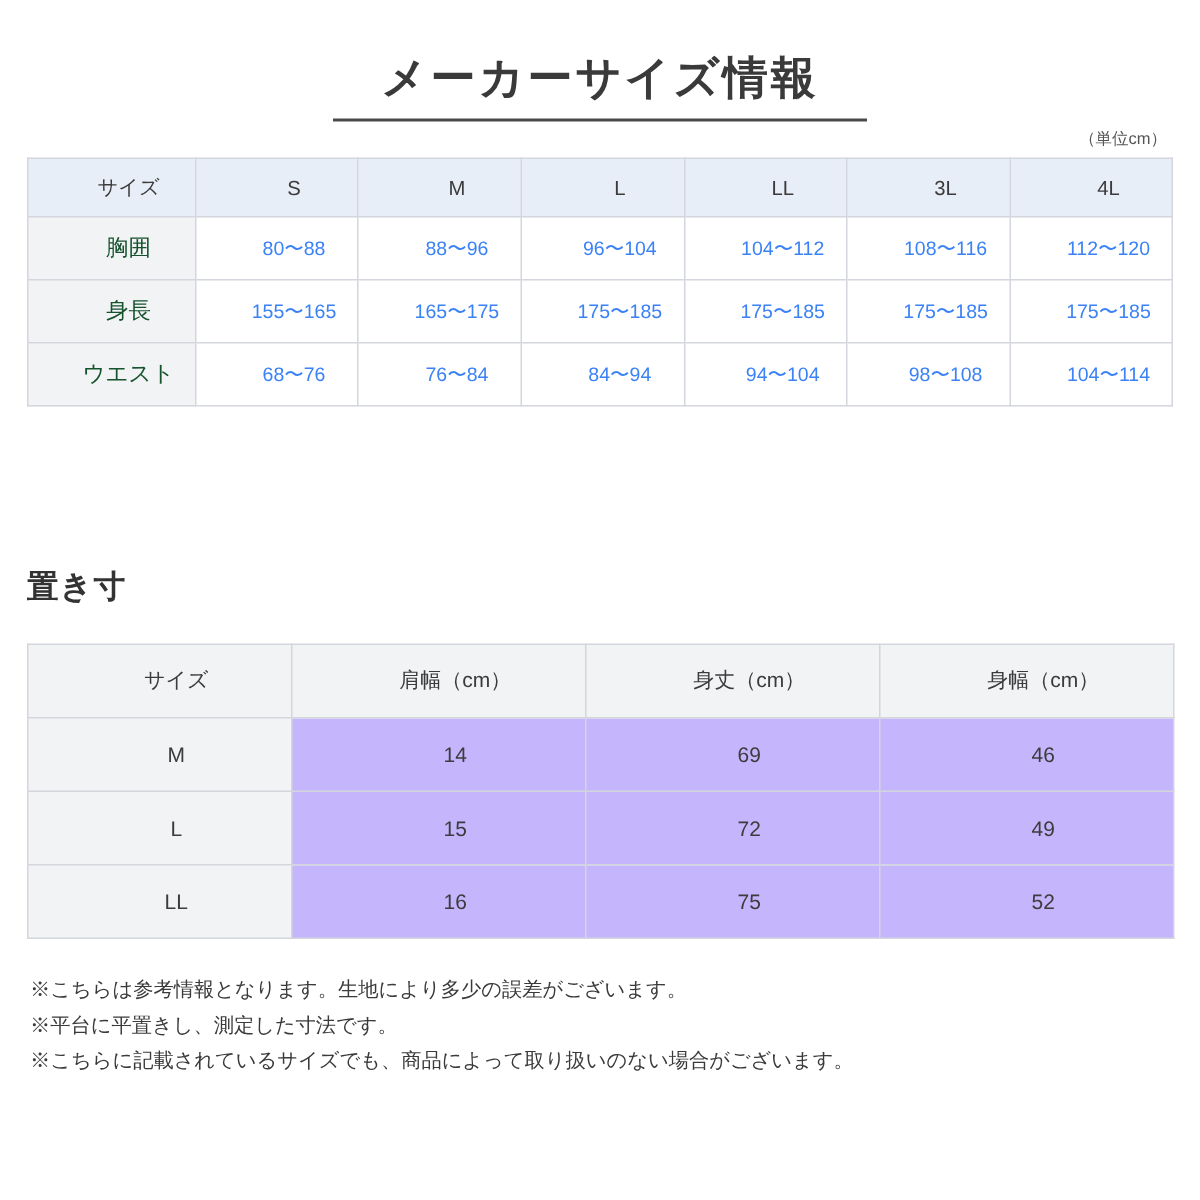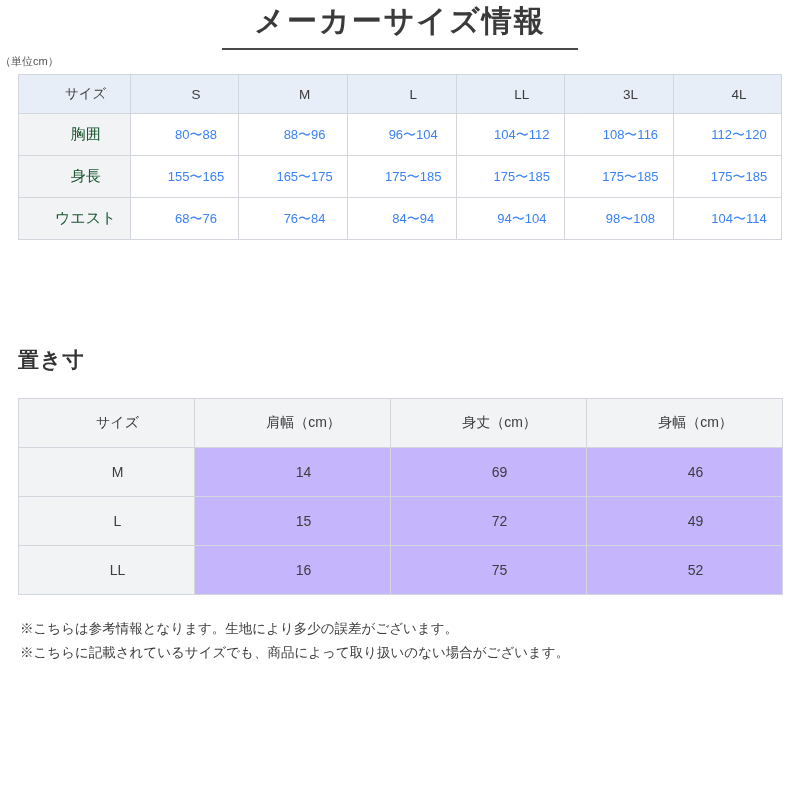--- a/index.html
+++ b/index.html
@@ -21,41 +21,42 @@
     box-sizing: border-box;
   }
 
   
   .main-title {
     text-align: center;
     font-size: 30px;
     font-weight: bold;
     letter-spacing: 2px;
     color: #3a3a3a;
-    padding-top: 1px;
+    padding-top: 32px;
     padding-bottom: 6px;
     border-radius: 16px;
   }
   .title-rule {
     width: 356px;
     height: 2px;
     background: #4a4a4a;
     margin: 0 auto 0 auto;
   }
 
   
   .section-heading {
     font-size: 21px;
     font-weight: bold;
     color: #333333;
     margin: 22px 0 0 18px;
     letter-spacing: 1px;
   }
 
   .unit-note {
+    text-align: right;
     font-size: 11px;
     color: #555555;
     margin: 4px 22px 5px 0;
   }
 
   
   table {
     border-collapse: collapse;
     table-layout: fixed;
   }
@@ -225,16 +226,17 @@
         <td class="rowhead">LL</td>
         <td>16</td>
         <td>75</td>
         <td>52</td>
       </tr>
     </tbody>
   </table>
 
   <div class="notes">
     <div>※こちらは参考情報となります。生地により多少の誤差がございます。</div>
+    <div>※平台に平置きし、測定した寸法です。</div>
     <div>※こちらに記載されているサイズでも、商品によって取り扱いのない場合がございます。</div>
   </div>
 
 </div>
 
 </body></html>

